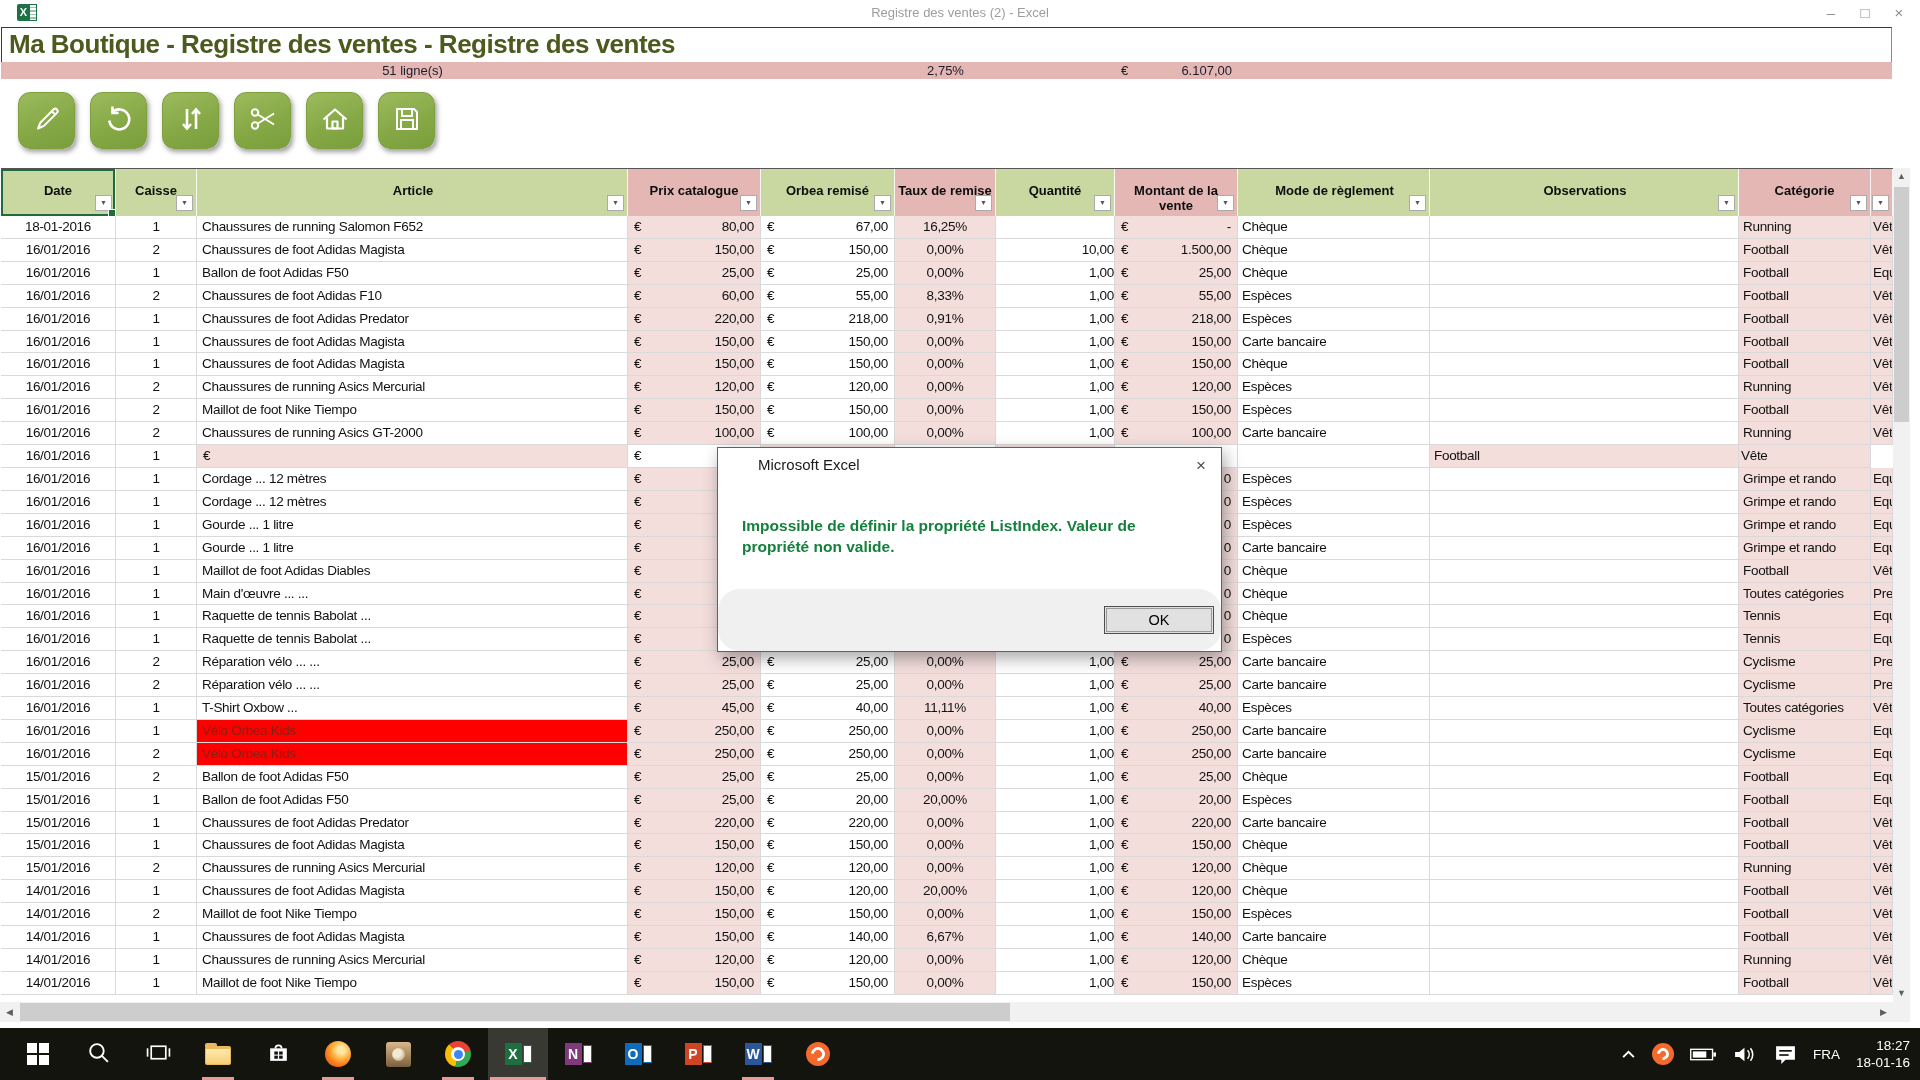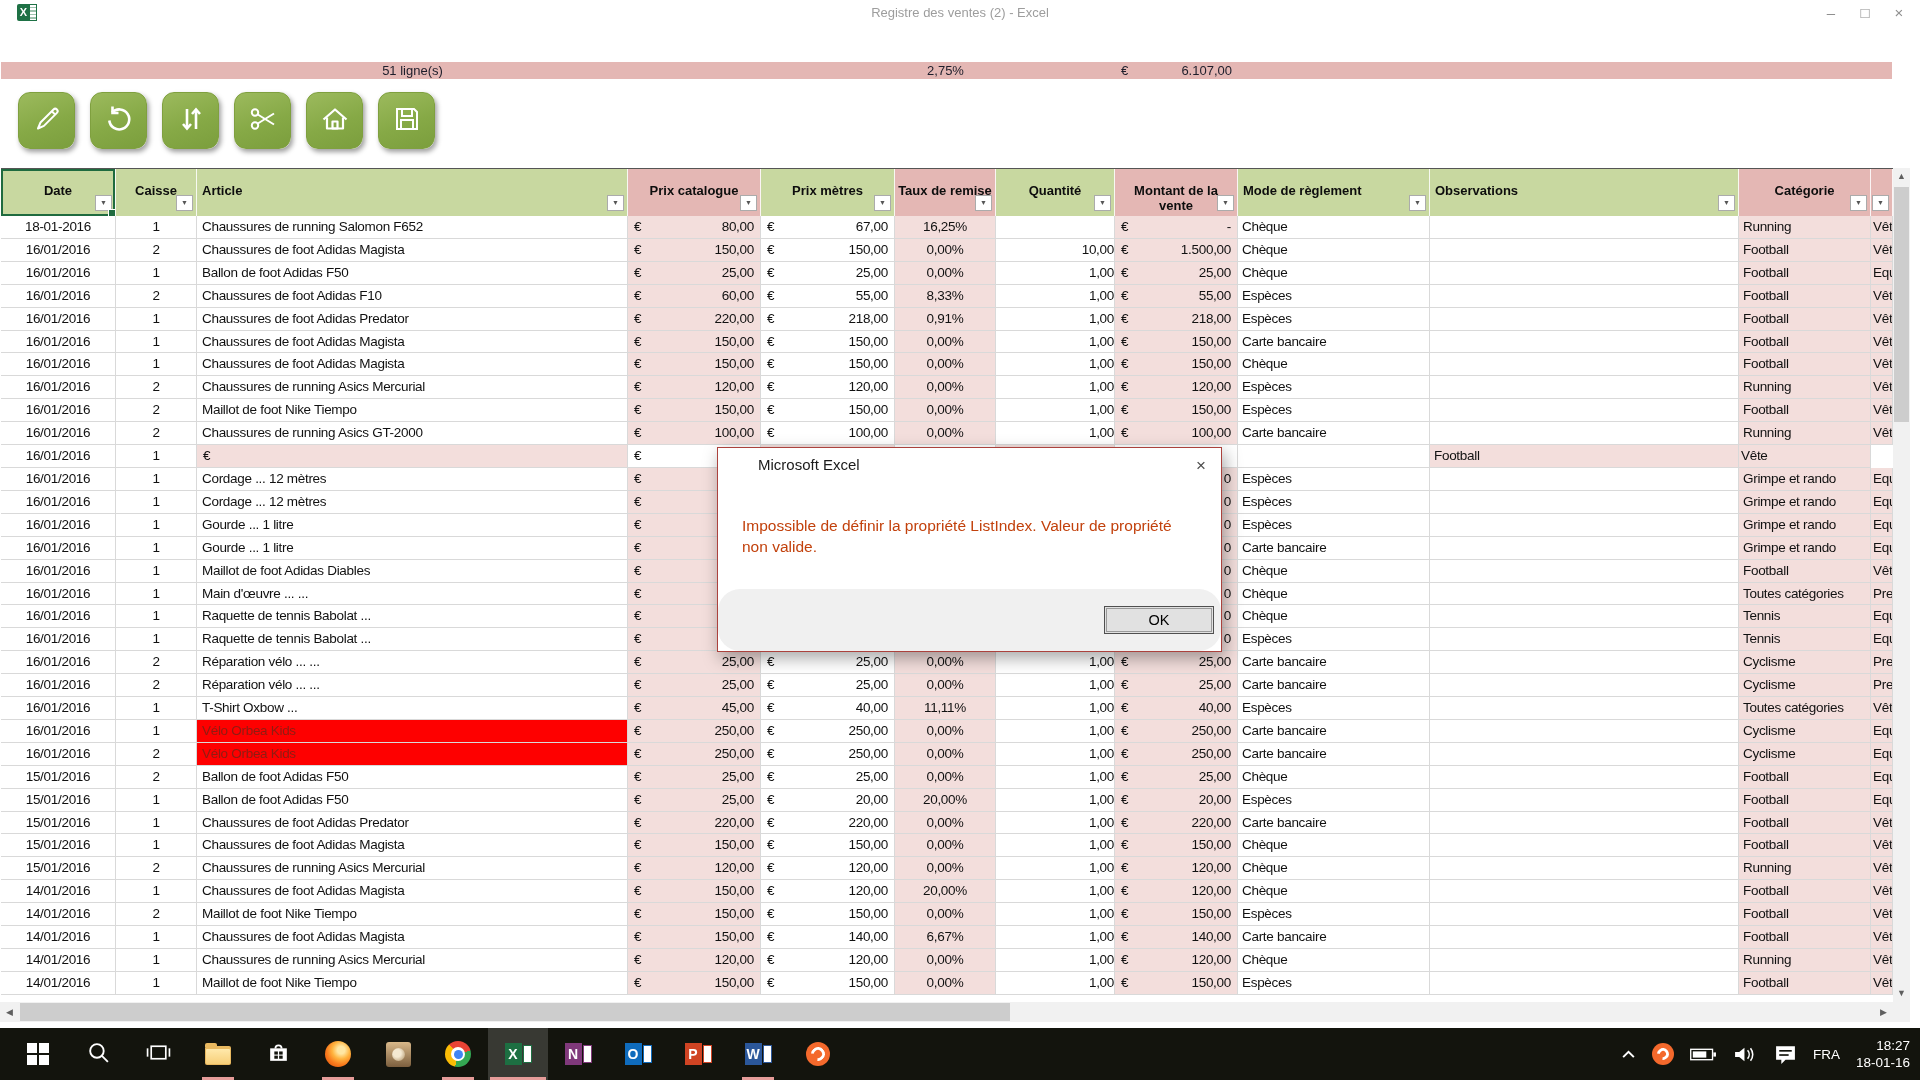--- a/index.html
+++ b/index.html
@@ -41,21 +41,21 @@
 
   
   .thead{position:absolute;left:1px;top:168px;width:1892px;height:48px;display:grid;
     grid-template-columns:115px 81px 431px 133px 134px 101px 119px 123px 192px 309px 132px 22px;
     border-top:1px solid #555;box-sizing:border-box;}
   .hcell{position:relative;font-size:13px;font-weight:bold;color:#0d0d0d;box-sizing:border-box;
     border-right:1px solid rgba(255,255,255,.85);overflow:hidden;}
   .hcell.green{background:#c8d8a0;}
   .hcell.pink{background:#e4b7b4;}
   .hcell span{position:absolute;left:0;right:0;top:3px;text-align:center;line-height:15px;padding:11px 3px;}
-  .hcell.hl span{text-align:left;padding-left:5px;}
+  .hcell.hl span{text-align:center;padding-left:5px;}
   .hcell .filter{position:absolute;right:3px;bottom:5px;width:17px;height:16px;background:#fff;
     border:1px solid #ababab;font-size:7px;color:#555;padding:0;line-height:14px;text-align:center;}
   .hcell.sel{box-shadow:inset 0 0 0 2px #1f6b3f;}
   .hcell.sel::after{content:"";position:absolute;right:-1px;bottom:-1px;width:6px;height:6px;
     background:#1f6b3f;border:1px solid #fff;}
   .tbody{position:absolute;left:1px;top:216px;width:1892px;height:780px;overflow:hidden;}
   .trow{display:grid;grid-template-columns:115px 81px 431px 133px 134px 101px 119px 123px 192px 309px 132px 22px;
     height:22.92px;}
   .cell{box-sizing:border-box;border-right:1px solid #d9d9d9;border-bottom:1px solid #d9d9d9;
     font-size:13.5px;letter-spacing:-0.3px;color:#111;line-height:21.8px;white-space:nowrap;overflow:hidden;}
@@ -81,21 +81,21 @@
   .hsb .arr.lf{left:0;} .hsb .arr.rt{right:0;}
   .hsb .thumb{position:absolute;left:20px;top:1px;width:990px;height:18px;background:#cdcdcd;}
   .sbcorner{position:absolute;left:1893px;top:1002px;width:17px;height:20px;background:#f1f1f1;}
 
   
   .dialog{position:absolute;left:717px;top:447px;width:505px;height:205px;background:#fff;
     border:1px solid #ab423d;box-shadow:3px 6px 16px rgba(0,0,0,.35);box-sizing:border-box;}
   .dlg-title{position:absolute;left:16px;top:8px;font-size:15px;color:#1a1a1a;margin-left:24px;}
   .dlg-close{position:absolute;right:9px;top:7px;width:22px;height:22px;color:#4d4d4d;
     font-size:17px;line-height:22px;text-align:center;cursor:pointer;}
-  .dlg-msg{position:absolute;left:24px;top:67px;width:445px;font-size:15.5px;line-height:21px;color:#c2410c;}
+  .dlg-msg{position:absolute;left:24px;top:67px;width:445px;font-size:15.5px;line-height:21px;color:#15803d;font-weight:bold;}
   .dlg-footer{position:absolute;left:0;right:0;bottom:0;height:62px;background:#f0f0f0;border-radius:22px;}
   .dlg-ok{position:absolute;right:7px;bottom:17px;width:110px;height:28px;background:#e1e1e1;
     border:1px solid #4f4f4f;box-shadow:inset 0 0 0 1px #e1e1e1, inset 0 0 0 2px #9a9a9a;
     font-size:14.5px;font-family:"Liberation Sans",sans-serif;cursor:pointer;}
 
   
   .taskbar{position:absolute;left:0;top:1028px;width:1920px;height:52px;background:#13140d;
     display:flex;align-items:stretch;}
   .tb-left{display:flex;padding-left:8px;}
   .tbi{position:relative;width:60px;display:flex;align-items:center;justify-content:center;cursor:pointer;}
@@ -145,20 +145,23 @@
         <b></b>
       </span>
     <div class="tb-title">Registre des ventes (2) - Excel</div>
     <div class="win-controls">
       <div class="wc">–</div>
       <div class="wc">□</div>
       <div class="wc">×</div>
     </div>
   </div>
 
+  <div class="app-title">
+    <span>Ma Boutique - Registre des ventes - Registre des ventes</span>
+  </div>
 
   <div class="summary">
     <span class="sum-lines">51 ligne(s)</span>
     <span class="sum-pct">2,75%</span>
     <span class="sum-total">
       <span>€</span>
       <span>6.107,00</span>
     </span>
   </div>
 
@@ -216,21 +219,21 @@
       </div>
       <div class="hcell green hl">
         <span>Article</span>
         <button class="filter">▼</button>
       </div>
       <div class="hcell pink">
         <span>Prix catalogue</span>
         <button class="filter">▼</button>
       </div>
       <div class="hcell green">
-        <span>Prix mètres</span>
+        <span>Orbea remisé</span>
         <button class="filter">▼</button>
       </div>
       <div class="hcell pink">
         <span>Taux de remise</span>
         <button class="filter">▼</button>
       </div>
       <div class="hcell green">
         <span>Quantité</span>
         <button class="filter">▼</button>
       </div>

